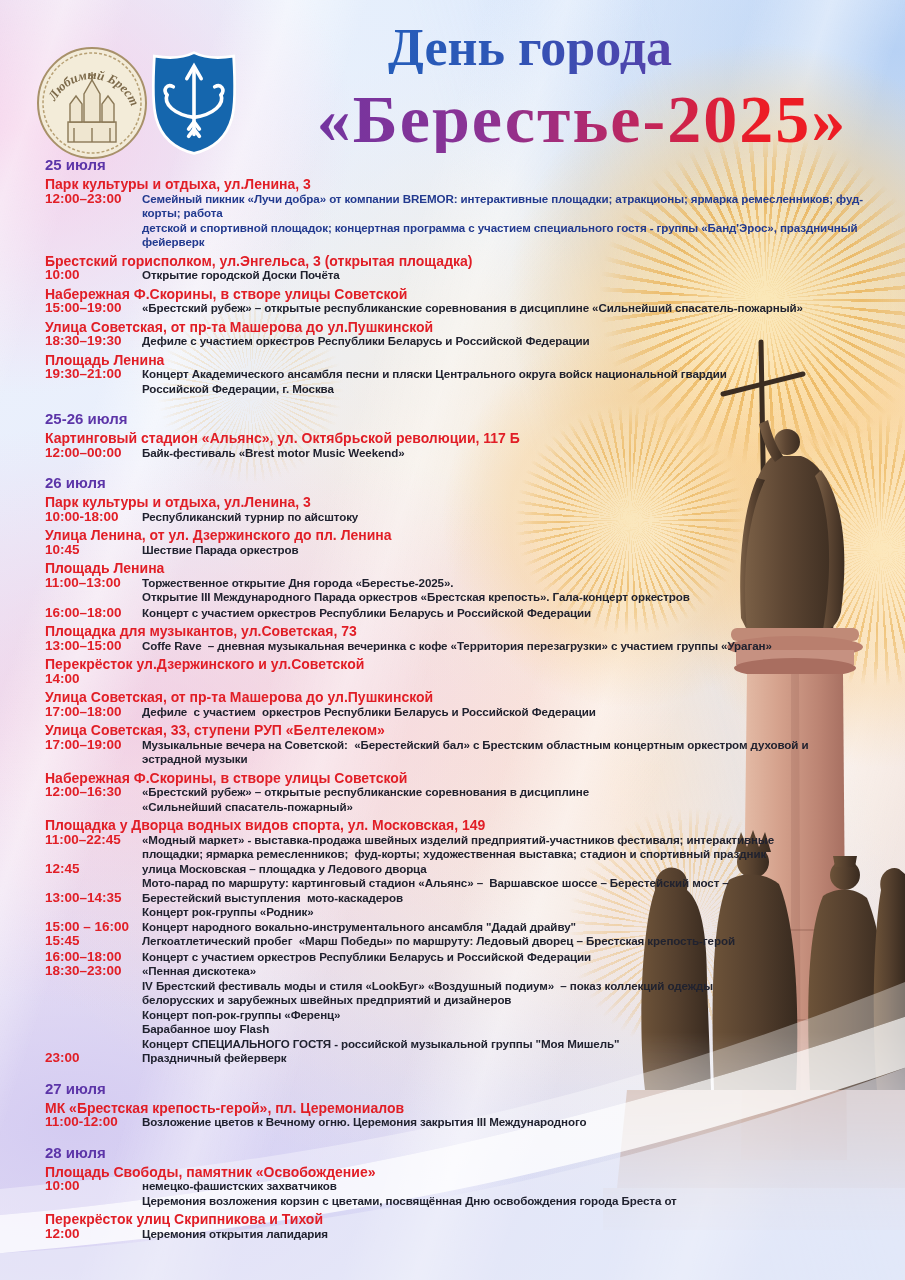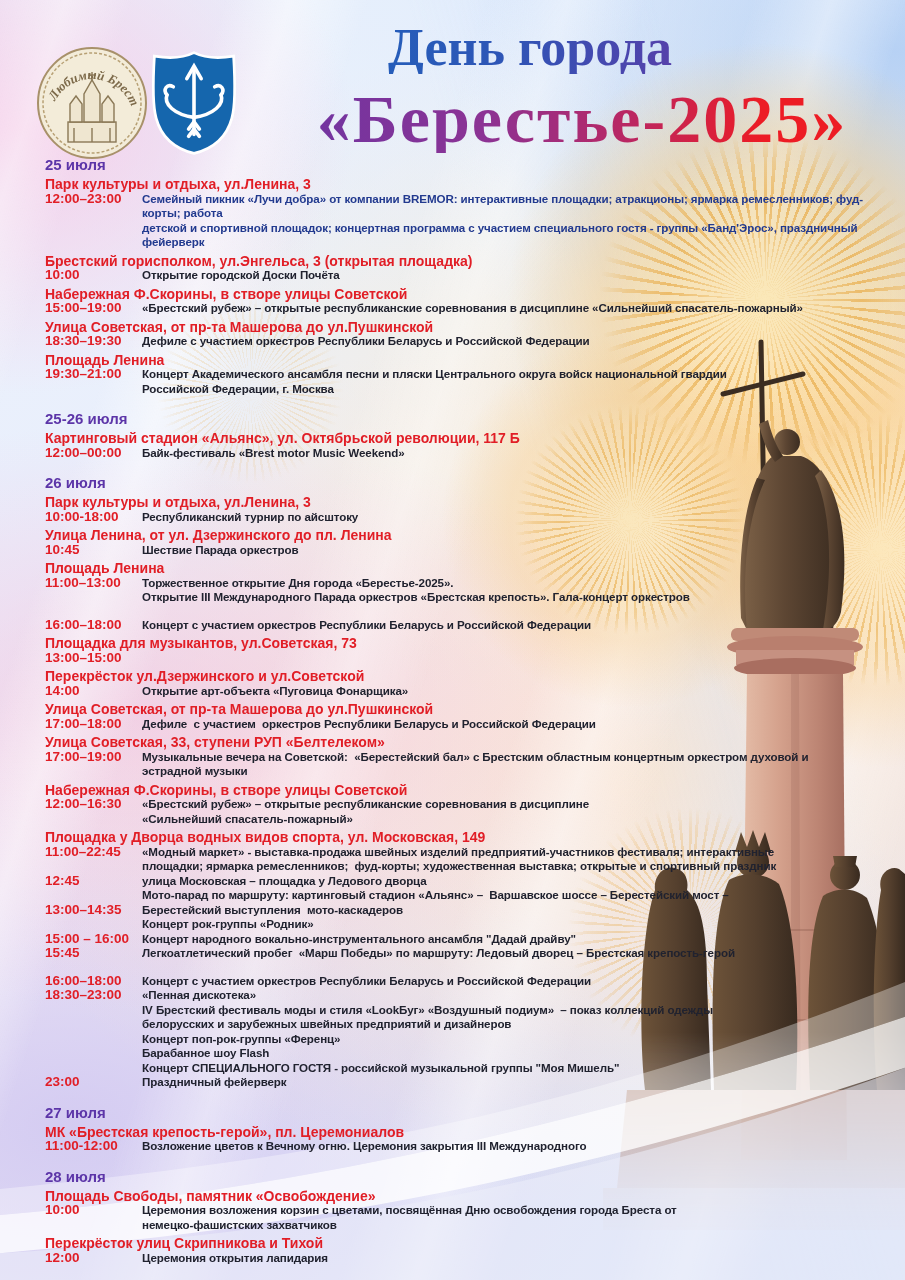--- a/index.html
+++ b/index.html
@@ -65,21 +65,21 @@
     background:linear-gradient(90deg,var(--title_purple) 0%, #8c3394 35%, #bc2660 58%, var(--title_red) 78%, var(--title_red) 100%);
     -webkit-background-clip:text;background-clip:text;color:transparent;}
 
   .schedule{position:absolute;left:45px;top:157px;width:825px;z-index:6;font-weight:700;}
   .day{margin-top:15px;}
   .day:first-child{margin-top:0;}
   .date{font-size:15px;line-height:16px;color:var(--accent_purple);margin-bottom:1px;}
   .venue{margin-top:4px;}
   .venue-name{font-size:14px;line-height:14.5px;color:var(--accent_red);}
   .event{display:grid;grid-template-columns:97px 1fr;}
-  .event.gap{margin-top:13px;}
+  .event.gap{margin-top:1px;}
   .time{font-size:13.5px;line-height:14.5px;color:var(--accent_red);white-space:nowrap;}
   .lines{color:var(--body_text);}
   .lines.navy{color:var(--body_navy);}
   .line{font-size:11.6px;line-height:14.5px;letter-spacing:-.1px;white-space:pre-wrap;}
 </style>
 </head>
 <body>
 
 <div class="streaks"></div>
 
@@ -293,29 +293,29 @@
           <div class="time">16:00–18:00</div>
           <div class="lines">
             <div class="line">Концерт с участием оркестров Республики Беларусь и Российской Федерации</div>
           </div>
         </div>
       </div>
       <div class="venue">
         <div class="venue-name">Площадка для музыкантов, ул.Советская, 73</div>
         <div class="event">
           <div class="time">13:00–15:00</div>
+          <div class="lines">
+            <div class="line">Coffe Rave  – дневная музыкальная вечеринка с кофе «Территория перезагрузки» с участием группы «Ураган»</div>
+          </div>
         </div>
       </div>
       <div class="venue">
         <div class="venue-name">Перекрёсток ул.Дзержинского и ул.Советской</div>
         <div class="event">
           <div class="time">14:00</div>
-          <div class="lines">
-            <div class="line">Открытие арт-объекта «Пуговица Фонарщика»</div>
-          </div>
         </div>
       </div>
       <div class="venue">
         <div class="venue-name">Улица Советская, от пр-та Машерова до ул.Пушкинской</div>
         <div class="event">
           <div class="time">17:00–18:00</div>
           <div class="lines">
             <div class="line">Дефиле  с участием  оркестров Республики Беларусь и Российской Федерации</div>
           </div>
         </div>
@@ -339,21 +339,21 @@
             <div class="line">«Сильнейший спасатель-пожарный»</div>
           </div>
         </div>
       </div>
       <div class="venue">
         <div class="venue-name">Площадка у Дворца водных видов спорта, ул. Московская, 149</div>
         <div class="event">
           <div class="time">11:00–22:45</div>
           <div class="lines">
             <div class="line">«Модный маркет» - выставка-продажа швейных изделий предприятий-участников фестиваля; интерактивные</div>
-            <div class="line">площадки; ярмарка ремесленников;  фуд-корты; художественная выставка; открытые и спортивный праздник</div>
+            <div class="line">площадки; ярмарка ремесленников;  фуд-корты; художественная выставка; стадион и спортивный праздник</div>
           </div>
         </div>
         <div class="event">
           <div class="time">12:45</div>
           <div class="lines">
             <div class="line">улица Московская – площадка у Ледового дворца</div>
             <div class="line">Мото-парад по маршруту: картинговый стадион «Альянс» –  Варшавское шоссе – Берестейский мост –</div>
           </div>
         </div>
         <div class="event">
@@ -412,22 +412,22 @@
         </div>
       </div>
     </div>
     <div class="day">
       <div class="date">28 июля</div>
       <div class="venue">
         <div class="venue-name">Площадь Свободы, памятник «Освобождение»</div>
         <div class="event">
           <div class="time">10:00</div>
           <div class="lines">
+            <div class="line">немецко-фашистских захватчиков</div>
             <div class="line">Церемония возложения корзин с цветами, посвящённая Дню освобождения города Бреста от</div>
-            <div class="line">немецко-фашистских захватчиков</div>
           </div>
         </div>
       </div>
       <div class="venue">
         <div class="venue-name">Перекрёсток улиц Скрипникова и Тихой</div>
         <div class="event">
           <div class="time">12:00</div>
           <div class="lines">
             <div class="line">Церемония открытия лапидария</div>
           </div>

